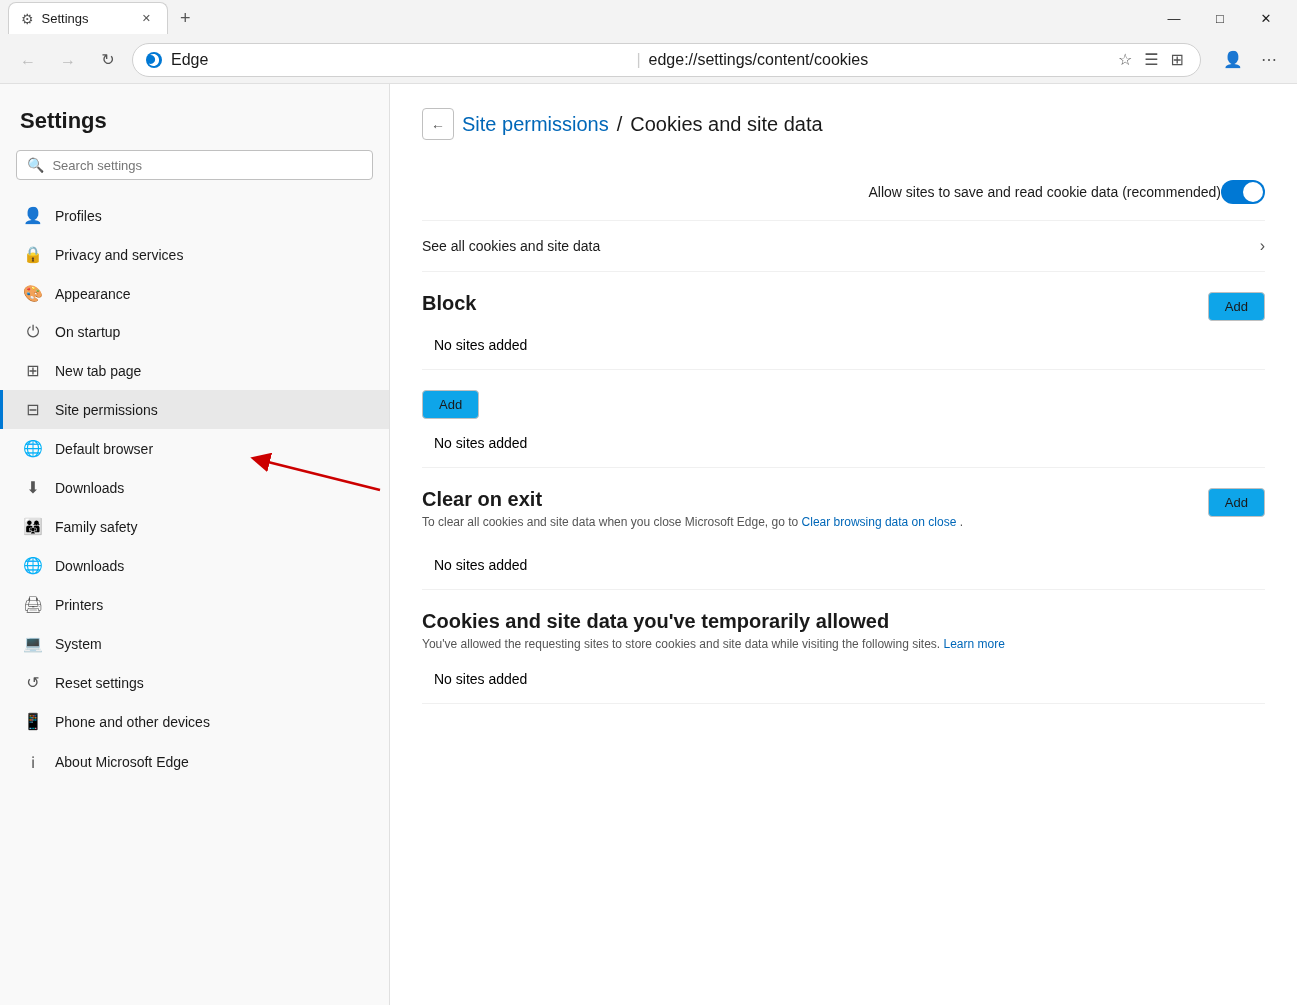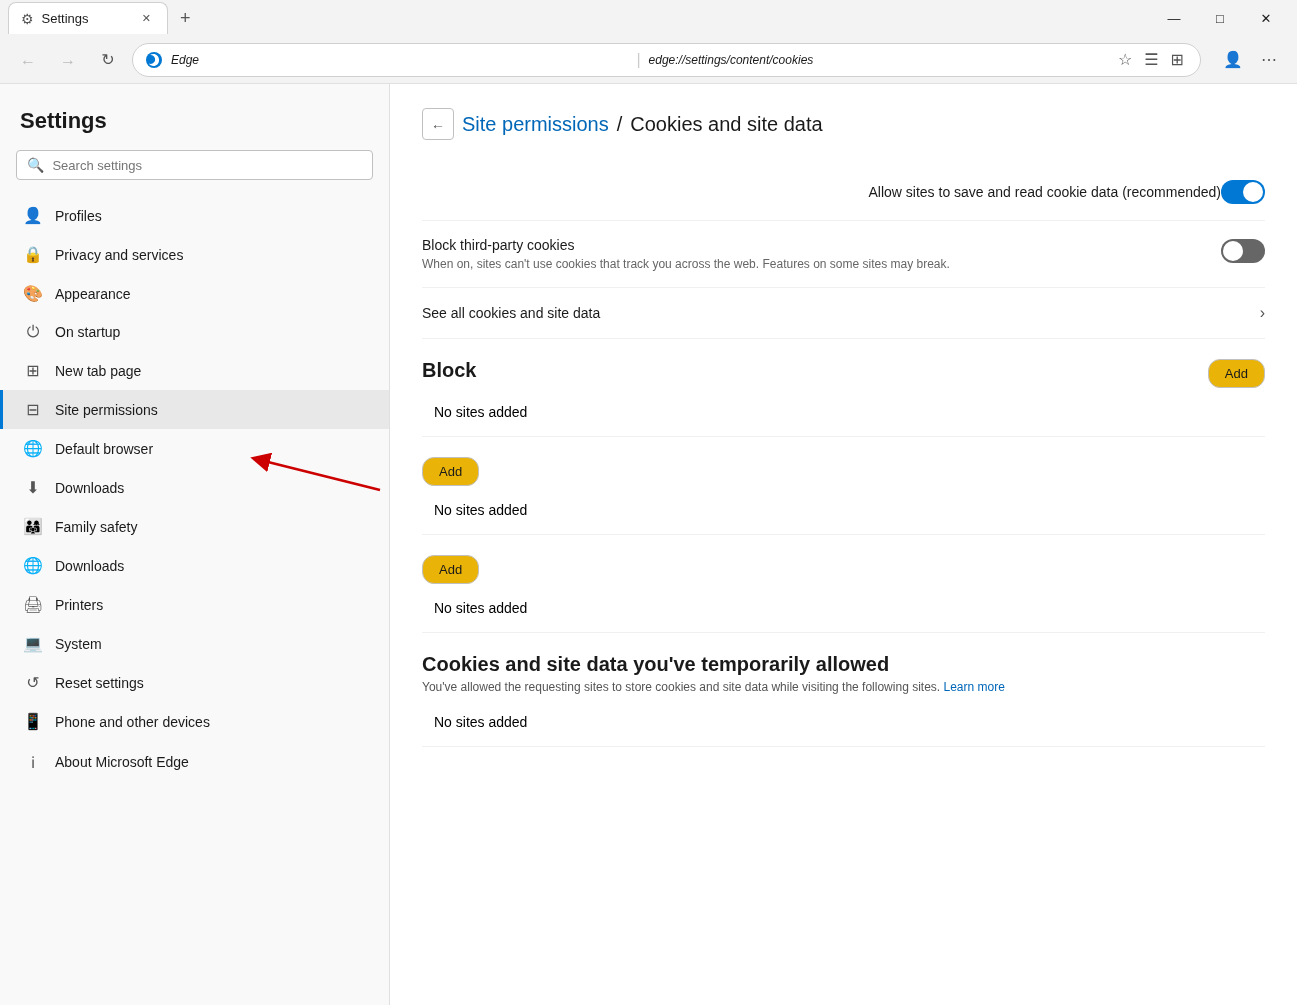--- a/index.html
+++ b/index.html
@@ -63,21 +63,21 @@
       border: 1px solid #d0d0d0;
       border-radius: 18px;
       display: flex;
       align-items: center;
       padding: 0 12px;
       gap: 8px;
     }
     .edge-logo { width: 18px; height: 18px; display: flex; align-items: center; justify-content: center; }
     .edge-logo svg { width: 18px; height: 18px; }
     .address-divider { color: #ccc; font-size: 16px; }
-    .address-text { flex: 1; font-size: 12px; color: #1a1a1a; font-style: italic; }
+    .address-text { flex: 1; font-size: 16px; color: #1a1a1a; }
     .address-actions { display: flex; gap: 4px; }
     .addr-btn { background: none; border: none; cursor: pointer; color: #555; font-size: 16px; padding: 2px 4px; border-radius: 4px; }
     .toolbar-right { display: flex; gap: 4px; margin-left: 8px; }
 
     
     .main-container {
       display: flex;
       height: calc(100vh - 84px);
       background: #fff;
     }
@@ -219,22 +219,22 @@
     .section-header-row {
       display: flex;
       align-items: flex-start;
       justify-content: space-between;
       margin-bottom: 8px;
     }
 
     .add-btn {
       padding: 6px 16px;
       border: 1px solid #c0c0c0;
-      border-radius: 12px;
-      background: #eab308;
+      border-radius: 4px;
+      background: #0ea5e9;
       cursor: pointer;
       font-size: 13px;
       color: #1a1a1a;
       flex-shrink: 0;
     }
 
     .no-sites {
       color: #000000;
       font-size: 14px;
       padding: 8px 12px;
@@ -368,29 +368,20 @@
       <span class="breadcrumb-current">Cookies and site data</span>
     </div>
 
     <div class="setting-row">
       <span class="setting-label">Allow sites to save and read cookie data (recommended)</span>
       <div class="toggle on">
         <div class="toggle-knob"></div>
       </div>
     </div>
 
-    <div class="setting-row-multi">
-      <div>
-        <div class="setting-label">Block third-party cookies</div>
-        <div class="setting-desc">When on, sites can't use cookies that track you across the web. Features on some sites may break.</div>
-      </div>
-      <div class="toggle off" style="margin-top:2px;">
-        <div class="toggle-knob"></div>
-      </div>
-    </div>
 
     <div class="chevron-row">
       <span class="setting-label">See all cookies and site data</span>
       <span class="chevron">›</span>
     </div>
 
     <div class="section-block">
       <div class="section-header-row">
         <div>
           <div class="section-title">Block</div>
@@ -402,20 +393,28 @@
 
     <div class="section-block">
       <div class="section-header-row">
         <button class="add-btn">Add</button>
       </div>
       <div class="no-sites">No sites added</div>
     </div>
 
     <div class="section-block">
       <div class="section-header-row">
+        <div>
+          <div class="section-title">Clear on exit</div>
+          <div class="section-desc">
+            <span>To clear all cookies and site data when you close Microsoft Edge, go to</span>
+            <a class="section-link">Clear browsing data on close</a>
+            <span>.</span>
+          </div>
+        </div>
         <button class="add-btn">Add</button>
       </div>
       <div class="no-sites">No sites added</div>
     </div>
 
     <div class="section-block">
       <div class="section-title">Cookies and site data you've temporarily allowed</div>
       <div class="section-desc">
         <span>You've allowed the requesting sites to store cookies and site data while visiting the following sites.</span>
         <a class="section-link">Learn more</a>

